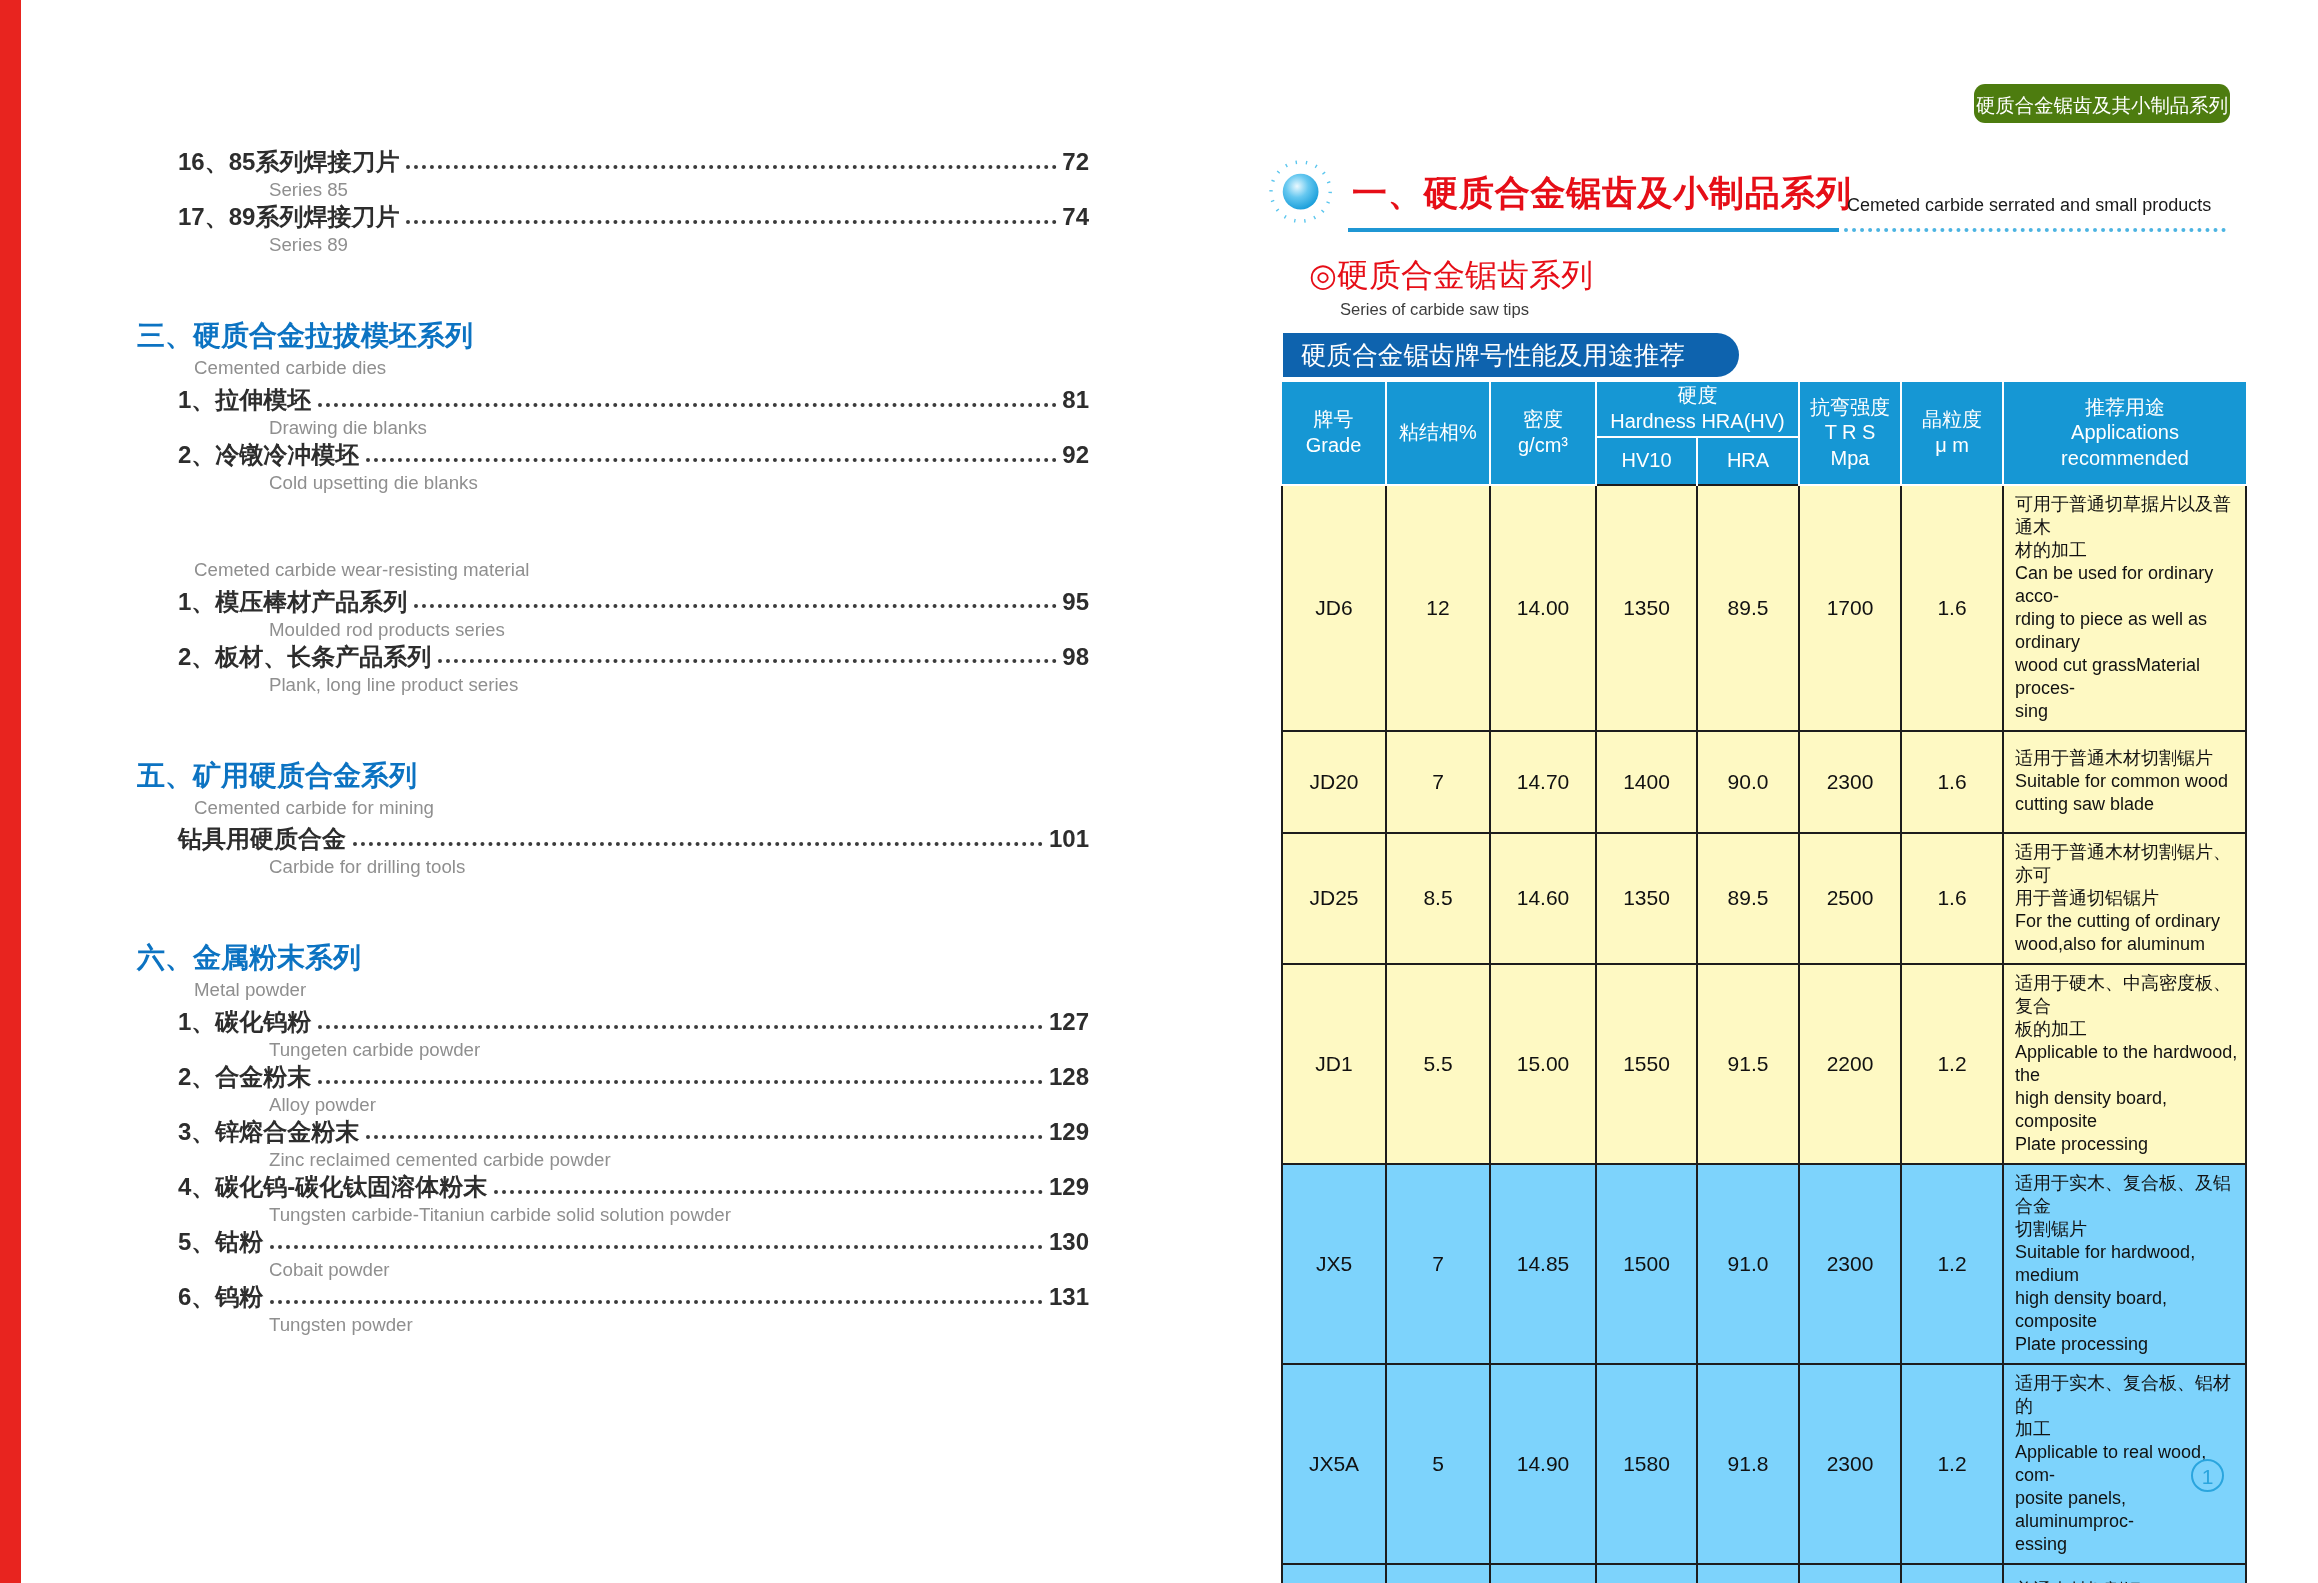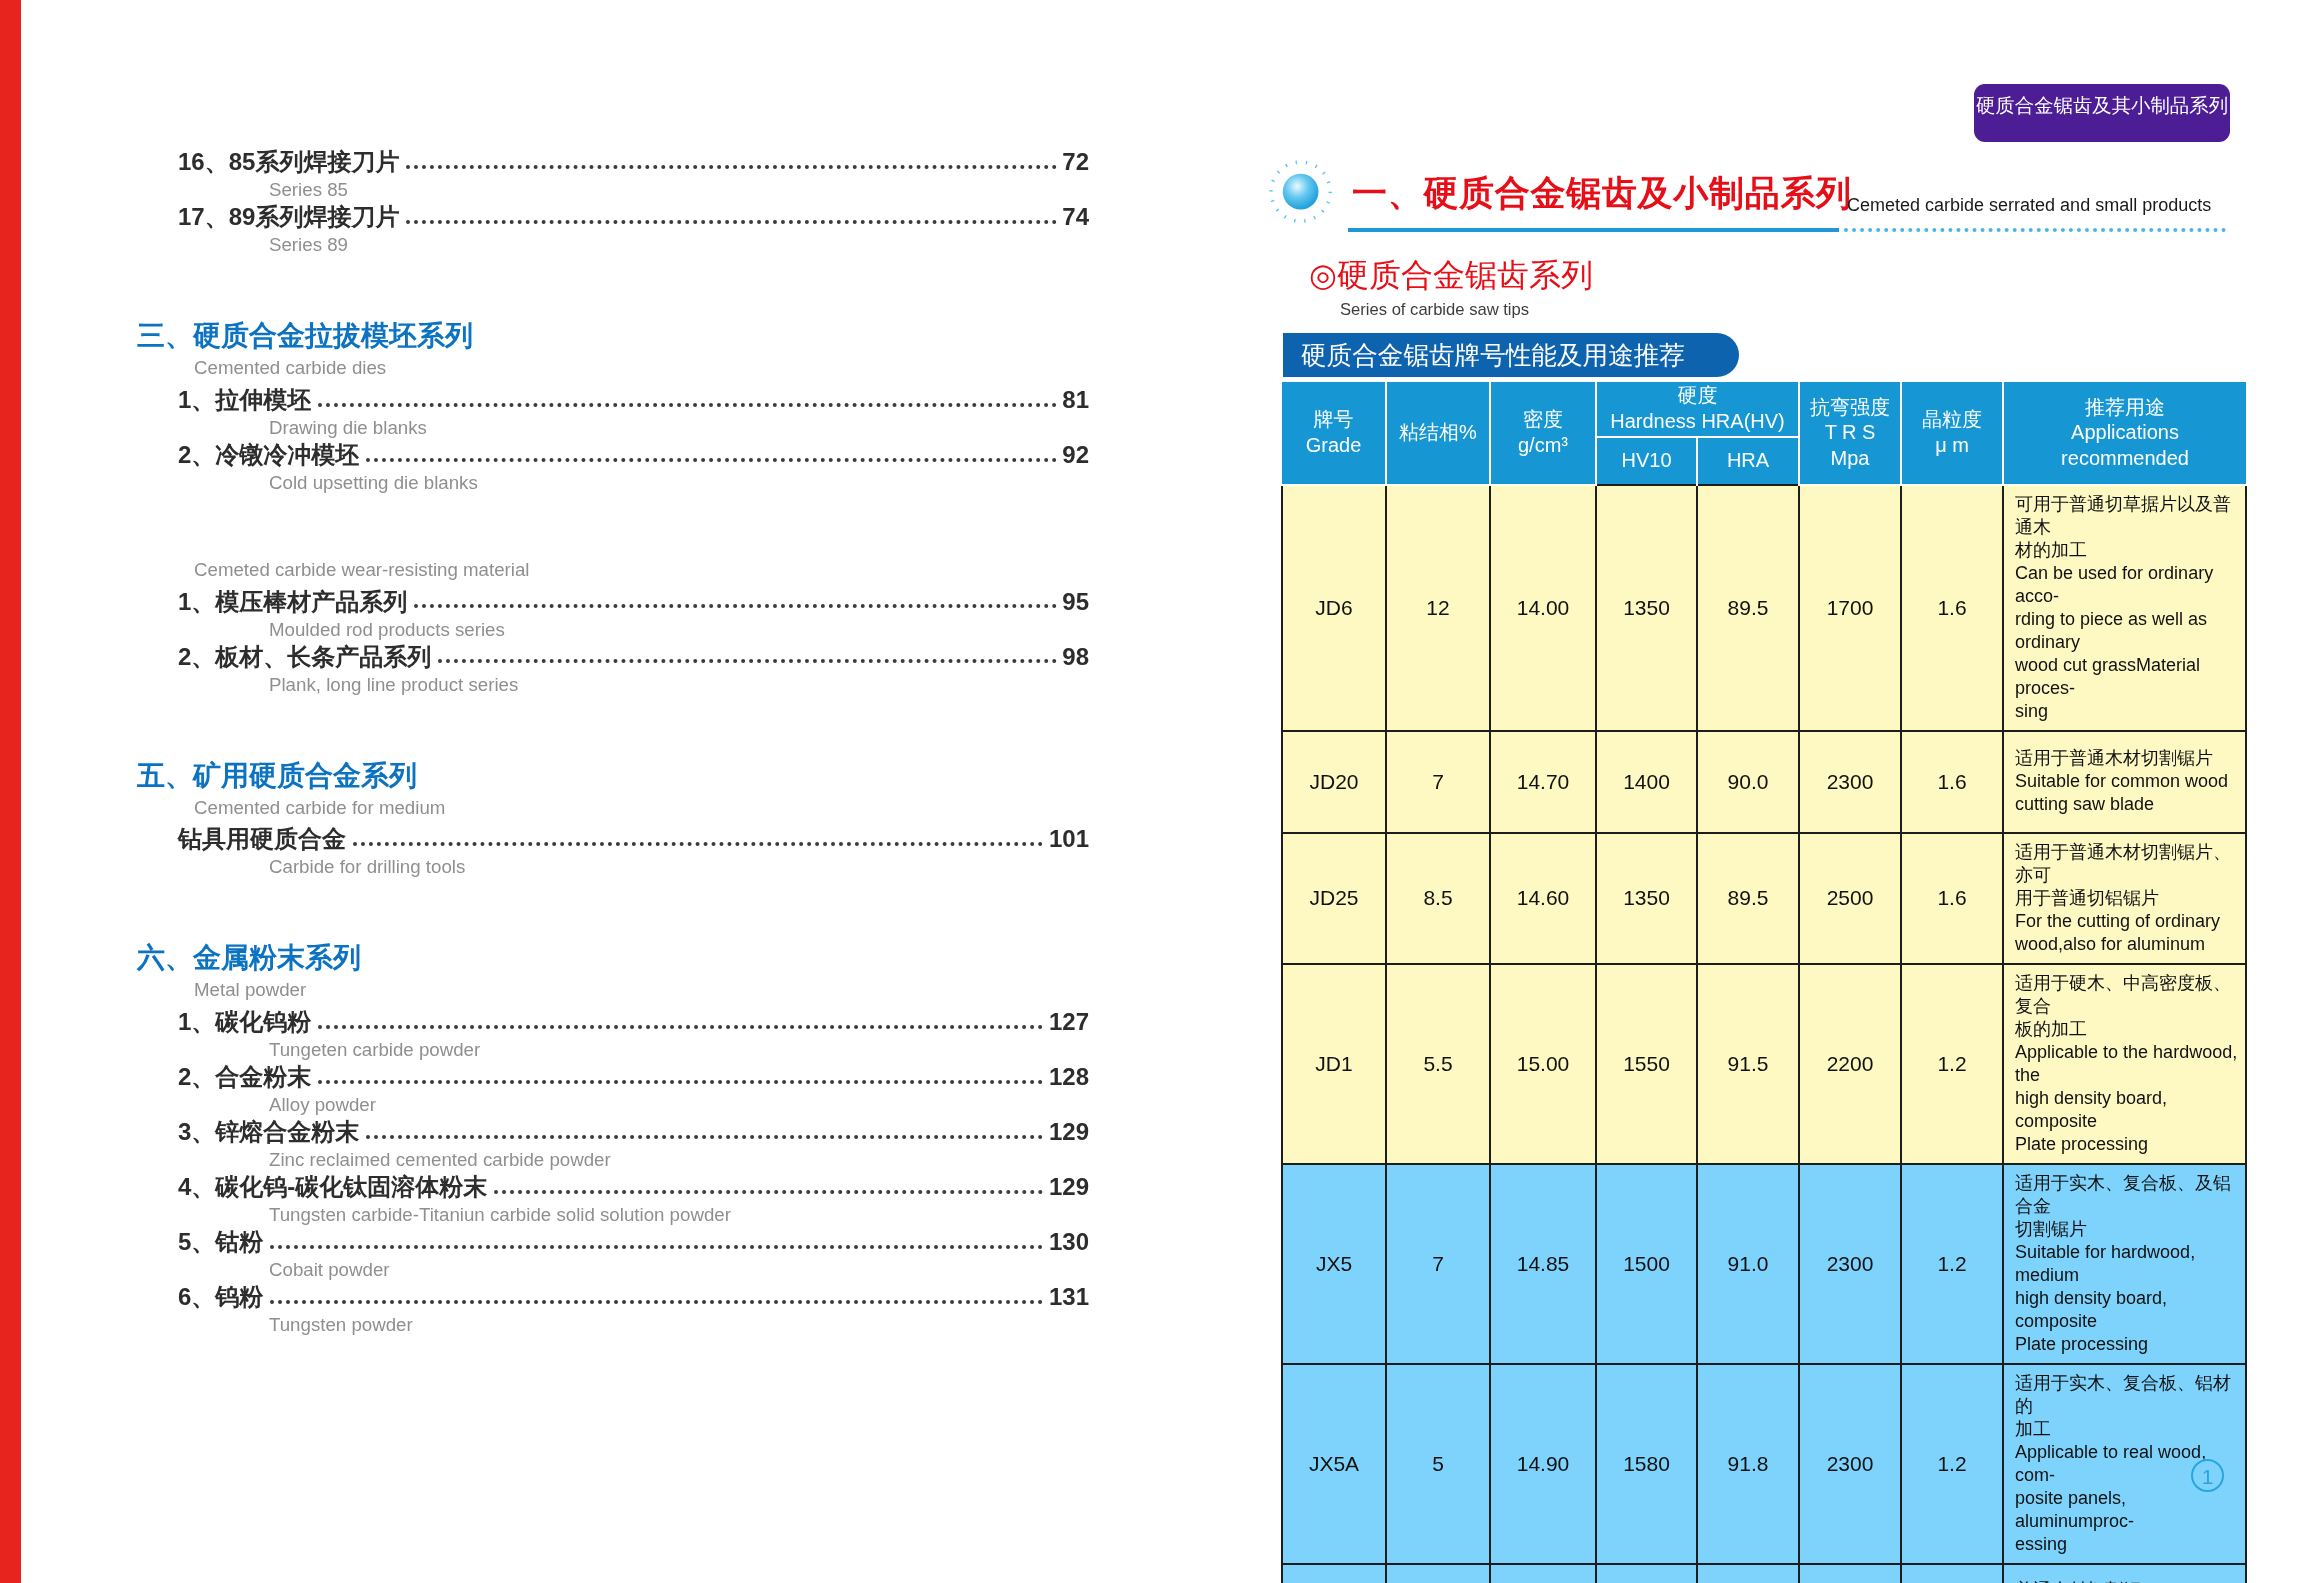--- a/index.html
+++ b/index.html
@@ -18,22 +18,22 @@
   .toc-dots{flex:1;margin:0 5.5px 8.3px 7px;border-bottom:4.8px dotted #3b3b3b;height:0;}
   .toc-page{font-size:24px;font-weight:600;color:#2d2d2d;line-height:30px;text-align:right;}
   .toc-sub{font-size:18.7px;color:#8f8f8f;line-height:25px;margin-left:91px;}
   .toc-section{margin-top:61px;}
   .toc-section-title{font-size:28px;font-weight:bold;color:#0c73c2;line-height:36px;}
   .toc-section-sub{font-size:18.7px;color:#8f8f8f;line-height:28px;margin-left:57px;margin-bottom:2.8px;}
   .toc-top-items .toc-item + .toc-item{margin-top:0;}
 
   
   .corner-tab{
-    position:absolute;left:1974px;top:84px;width:256px;height:58px;border-radius:11px;
-    background:#4c1d95;color:#ffffff;font-size:19.4px;line-height:43px;text-align:center;white-space:nowrap;
+    position:absolute;left:1974px;top:84px;width:256px;height:39px;border-radius:11px;
+    background:#4d7c0f;color:#ffffff;font-size:19.4px;line-height:43px;text-align:center;white-space:nowrap;
   }
   .sphere-wrap{position:absolute;left:1269px;top:160px;width:66px;height:66px;}
   .main-title{position:absolute;left:1352px;top:170px;font-size:35px;font-weight:bold;color:#e60e17;letter-spacing:0.7px;white-space:nowrap;}
   .main-title-en{position:absolute;left:1847px;top:195px;font-size:18px;color:#1a1a1a;white-space:nowrap;}
   .title-underline{position:absolute;left:1348px;top:228px;width:491px;height:3.5px;background:#1f97d4;}
   .title-underline-dashed{position:absolute;left:1844px;top:228px;width:382px;height:0;border-top:4.1px dotted #4cb4e2;}
   .sub-title{position:absolute;left:1309px;top:254px;font-size:32px;font-weight:normal;color:#e60e17;white-space:nowrap;}
   .sub-title-en{position:absolute;left:1340px;top:300px;font-size:16.6px;color:#3d3d3d;white-space:nowrap;}
   .banner{
     position:absolute;left:1283px;top:333px;width:456px;height:44px;background:#0e63ae;
@@ -146,21 +146,21 @@
       <span class="toc-label">2、板材、长条产品系列</span>
       <span class="toc-dots"></span>
       <span class="toc-page">98</span>
     </div>
     <div class="toc-sub">Plank, long line product series</div>
   </div>
           </div>
   </div>
         <div class="toc-section">
     <div class="toc-section-title">五、矿用硬质合金系列</div>
-    <div class="toc-section-sub">Cemented carbide for medium</div>
+    <div class="toc-section-sub">Cemented carbide for mining</div>
     <div>
             <div class="toc-item">
     <div class="toc-line">
       <span class="toc-label">钻具用硬质合金</span>
       <span class="toc-dots"></span>
       <span class="toc-page">101</span>
     </div>
     <div class="toc-sub">Carbide for drilling tools</div>
   </div>
           </div>

